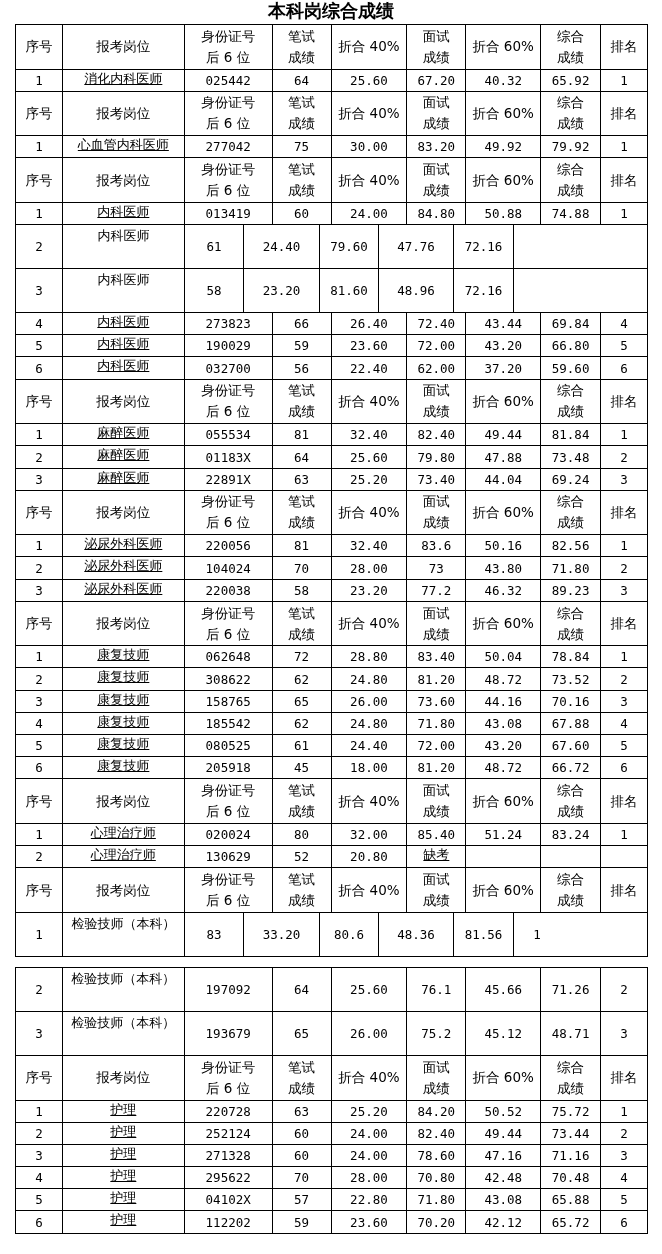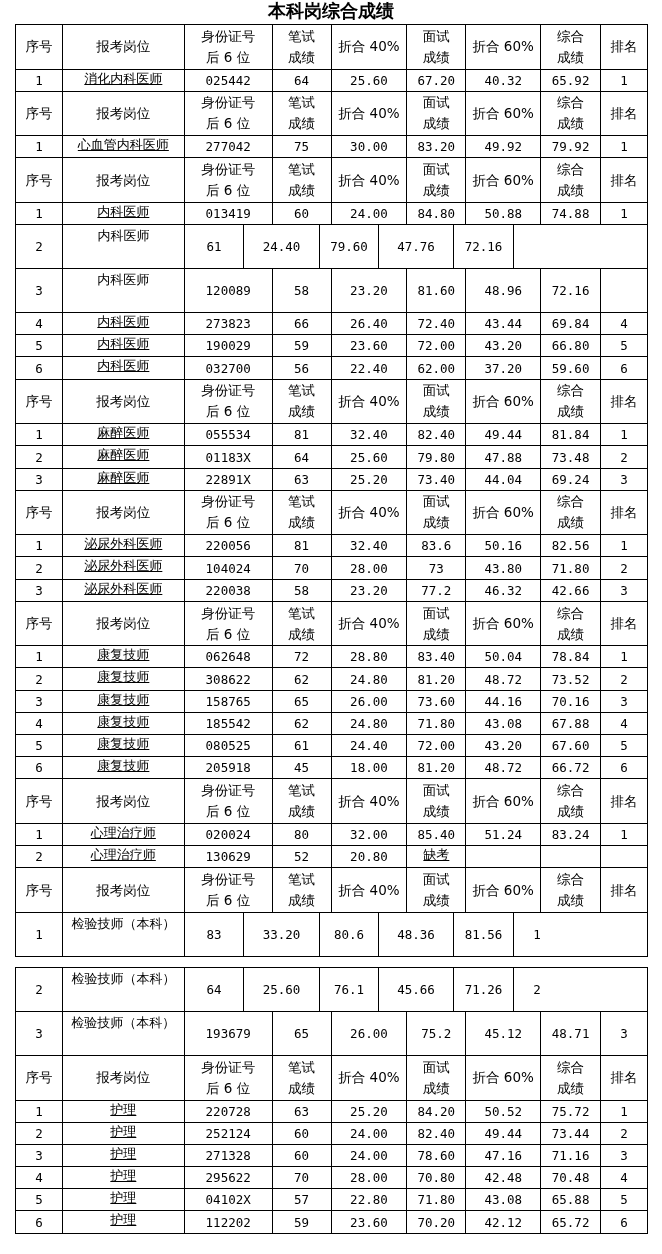--- a/index.html
+++ b/index.html
@@ -144,21 +144,20 @@
     <div class="cell c6 num">47.76</div>
     <div class="cell c7 num">72.16</div>
     <div class="cell c8 rk">
         <span>并列</span>
         <span>第 2</span>
       </div>
   </div>
   <div class="row d2">
     <div class="cell c0 num">3</div>
     <div class="cell c1 pos">内科医师</div>
-    <div class="cell c2 num">120089</div>
     <div class="cell c3 num">58</div>
     <div class="cell c4 num">23.20</div>
     <div class="cell c5 num">81.60</div>
     <div class="cell c6 num">48.96</div>
     <div class="cell c7 num">72.16</div>
     <div class="cell c8 rk">
         <span>并列</span>
         <span>第 2</span>
       </div>
   </div>
@@ -299,21 +298,21 @@
     <div class="cell c8 num">2</div>
   </div>
   <div class="row d1">
     <div class="cell c0 num">3</div>
     <div class="cell c1 pos">泌尿外科医师</div>
     <div class="cell c2 num">220038</div>
     <div class="cell c3 num">58</div>
     <div class="cell c4 num">23.20</div>
     <div class="cell c5 num">77.2</div>
     <div class="cell c6 num">46.32</div>
-    <div class="cell c7 num">42.66</div>
+    <div class="cell c7 num">89.23</div>
     <div class="cell c8 num">3</div>
   </div>
 
   <div class="row hdr">
     <div class="cell c0">序号</div>
     <div class="cell c1">报考岗位</div>
     <div class="cell c2 lines">
         <span>身份证号</span>
         <span>后 6 位</span>
       </div>
@@ -478,20 +477,21 @@
     <div class="cell c6 num">48.36</div>
     <div class="cell c7 num">81.56</div>
     <div class="cell c8 num">1</div>
   </div>
 </div>
 
 <div class="tbl" style="top:967px;">
   <div class="row d2">
     <div class="cell c0 num">2</div>
     <div class="cell c1 pos">检验技师（本科）</div>
+    <div class="cell c2 num">197092</div>
     <div class="cell c3 num">64</div>
     <div class="cell c4 num">25.60</div>
     <div class="cell c5 num">76.1</div>
     <div class="cell c6 num">45.66</div>
     <div class="cell c7 num">71.26</div>
     <div class="cell c8 num">2</div>
   </div>
   <div class="row d2">
     <div class="cell c0 num">3</div>
     <div class="cell c1 pos">检验技师（本科）</div>

